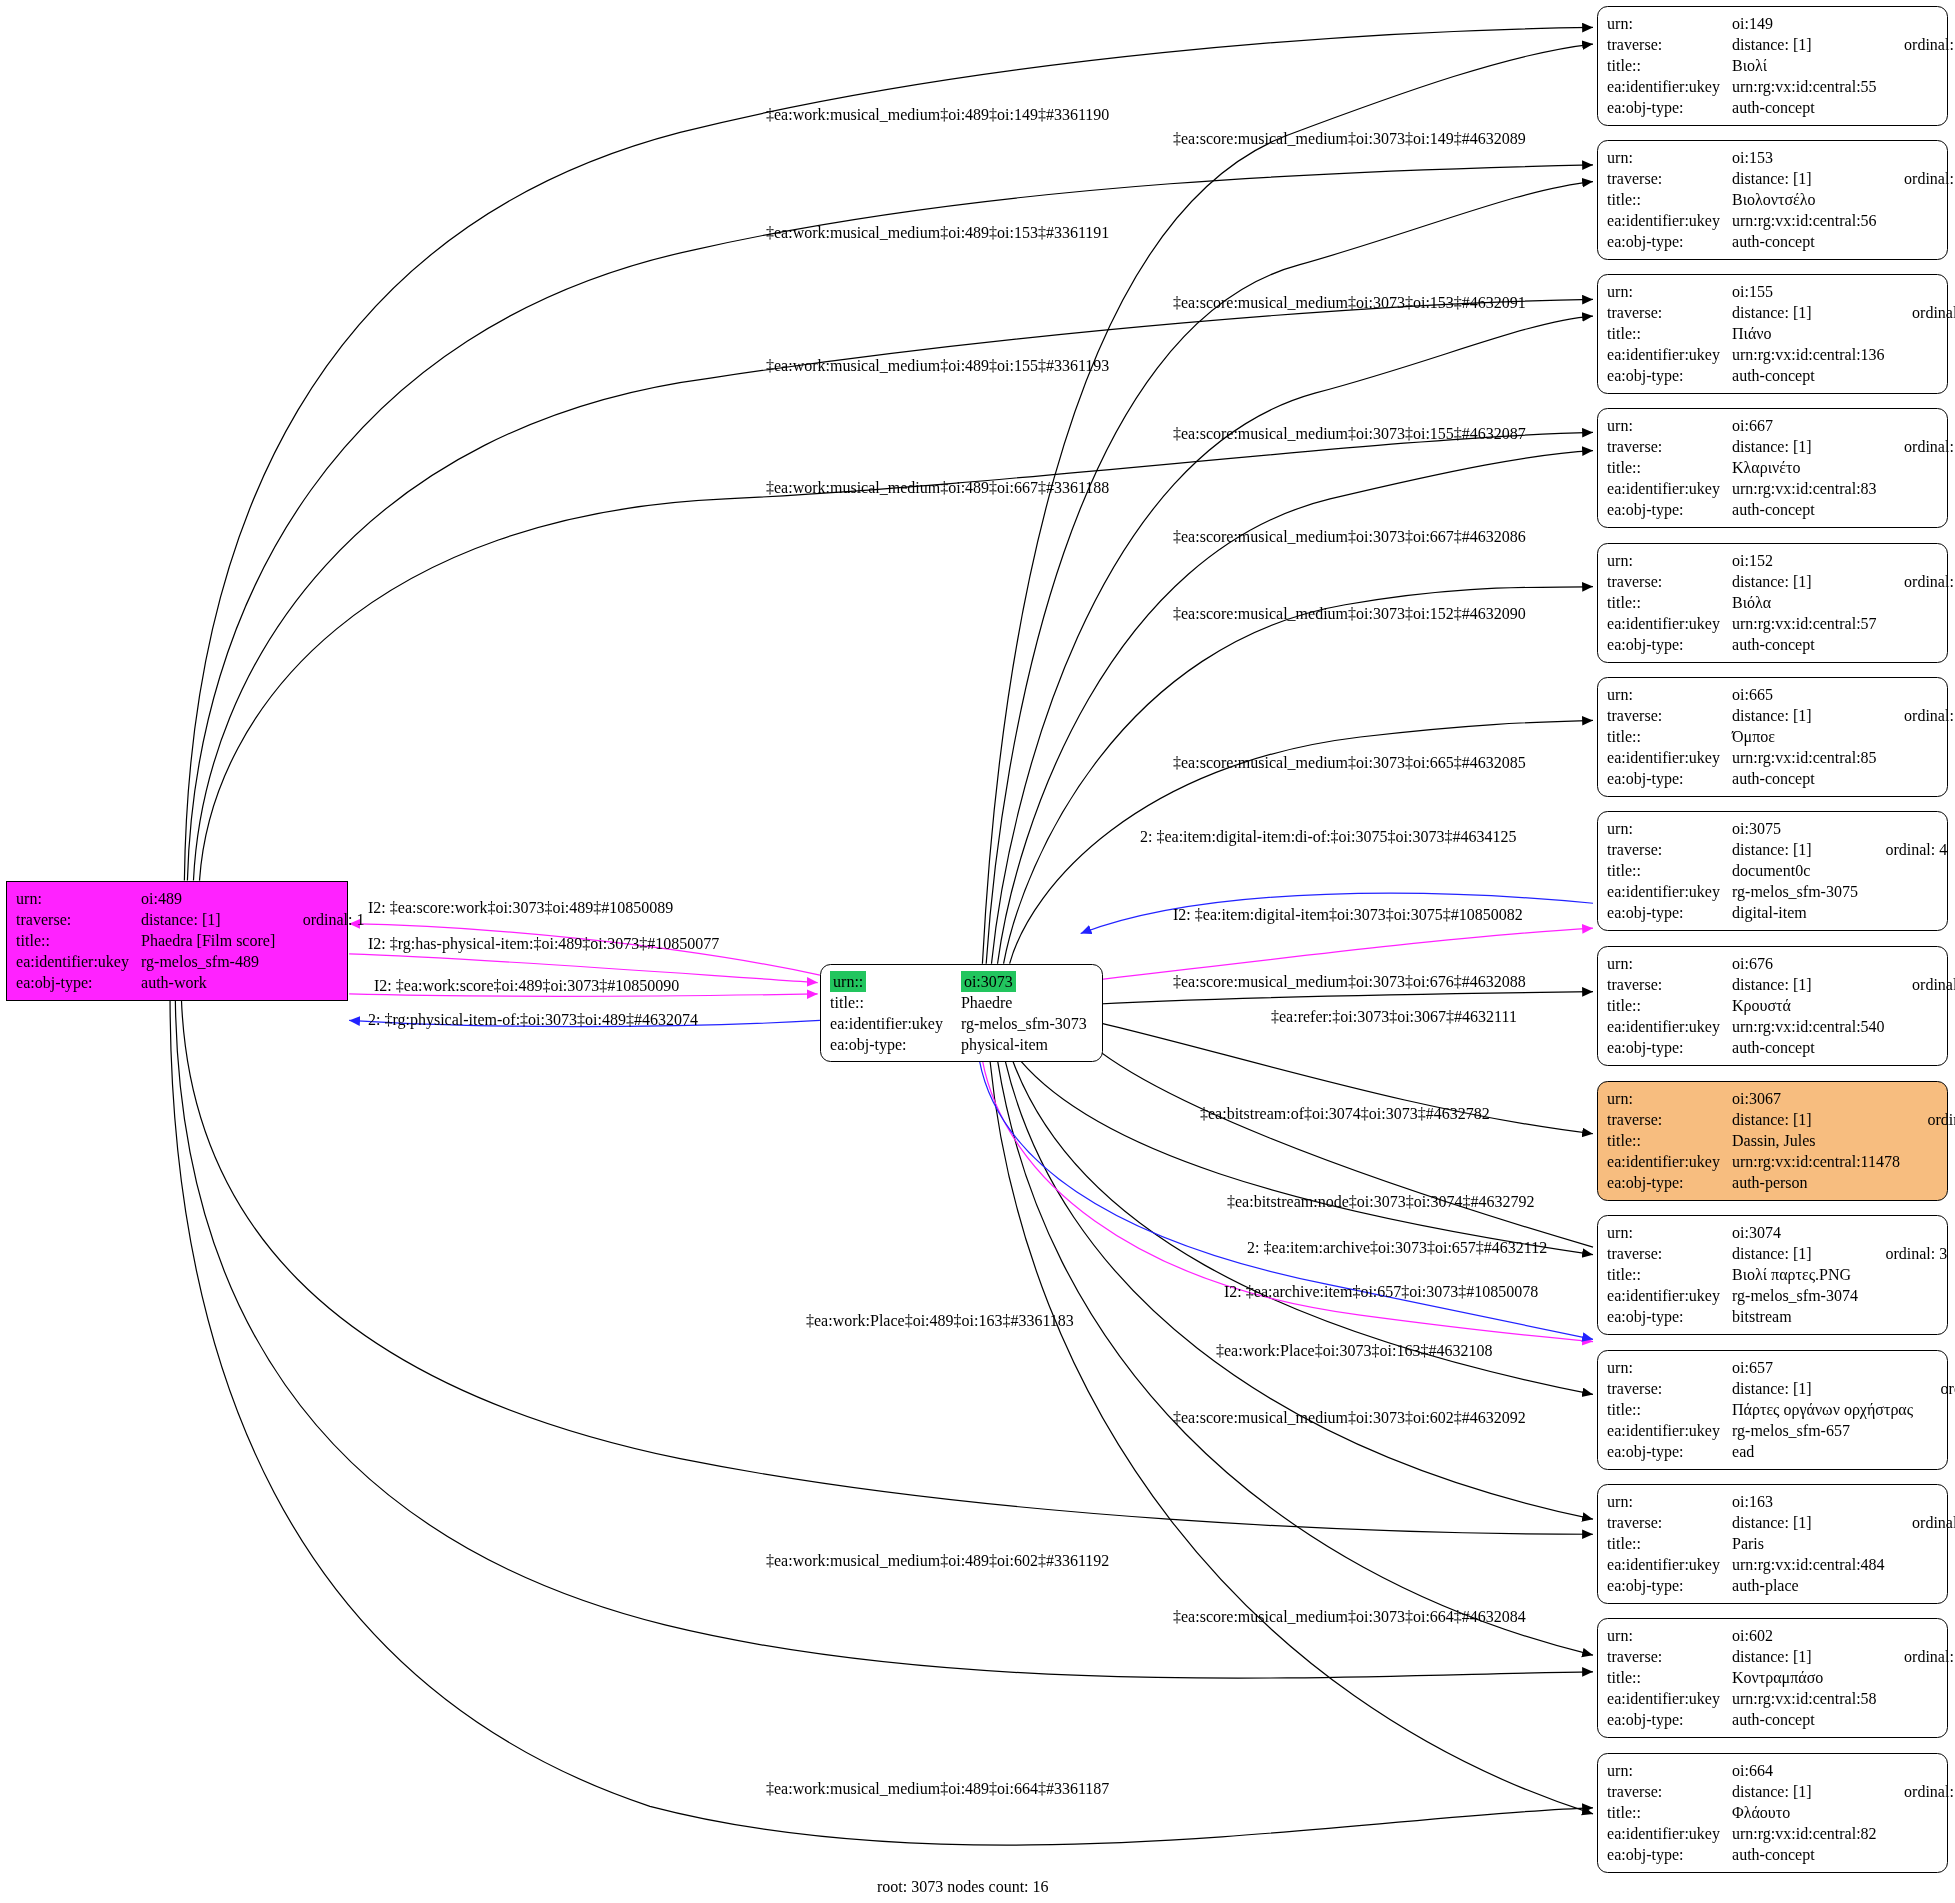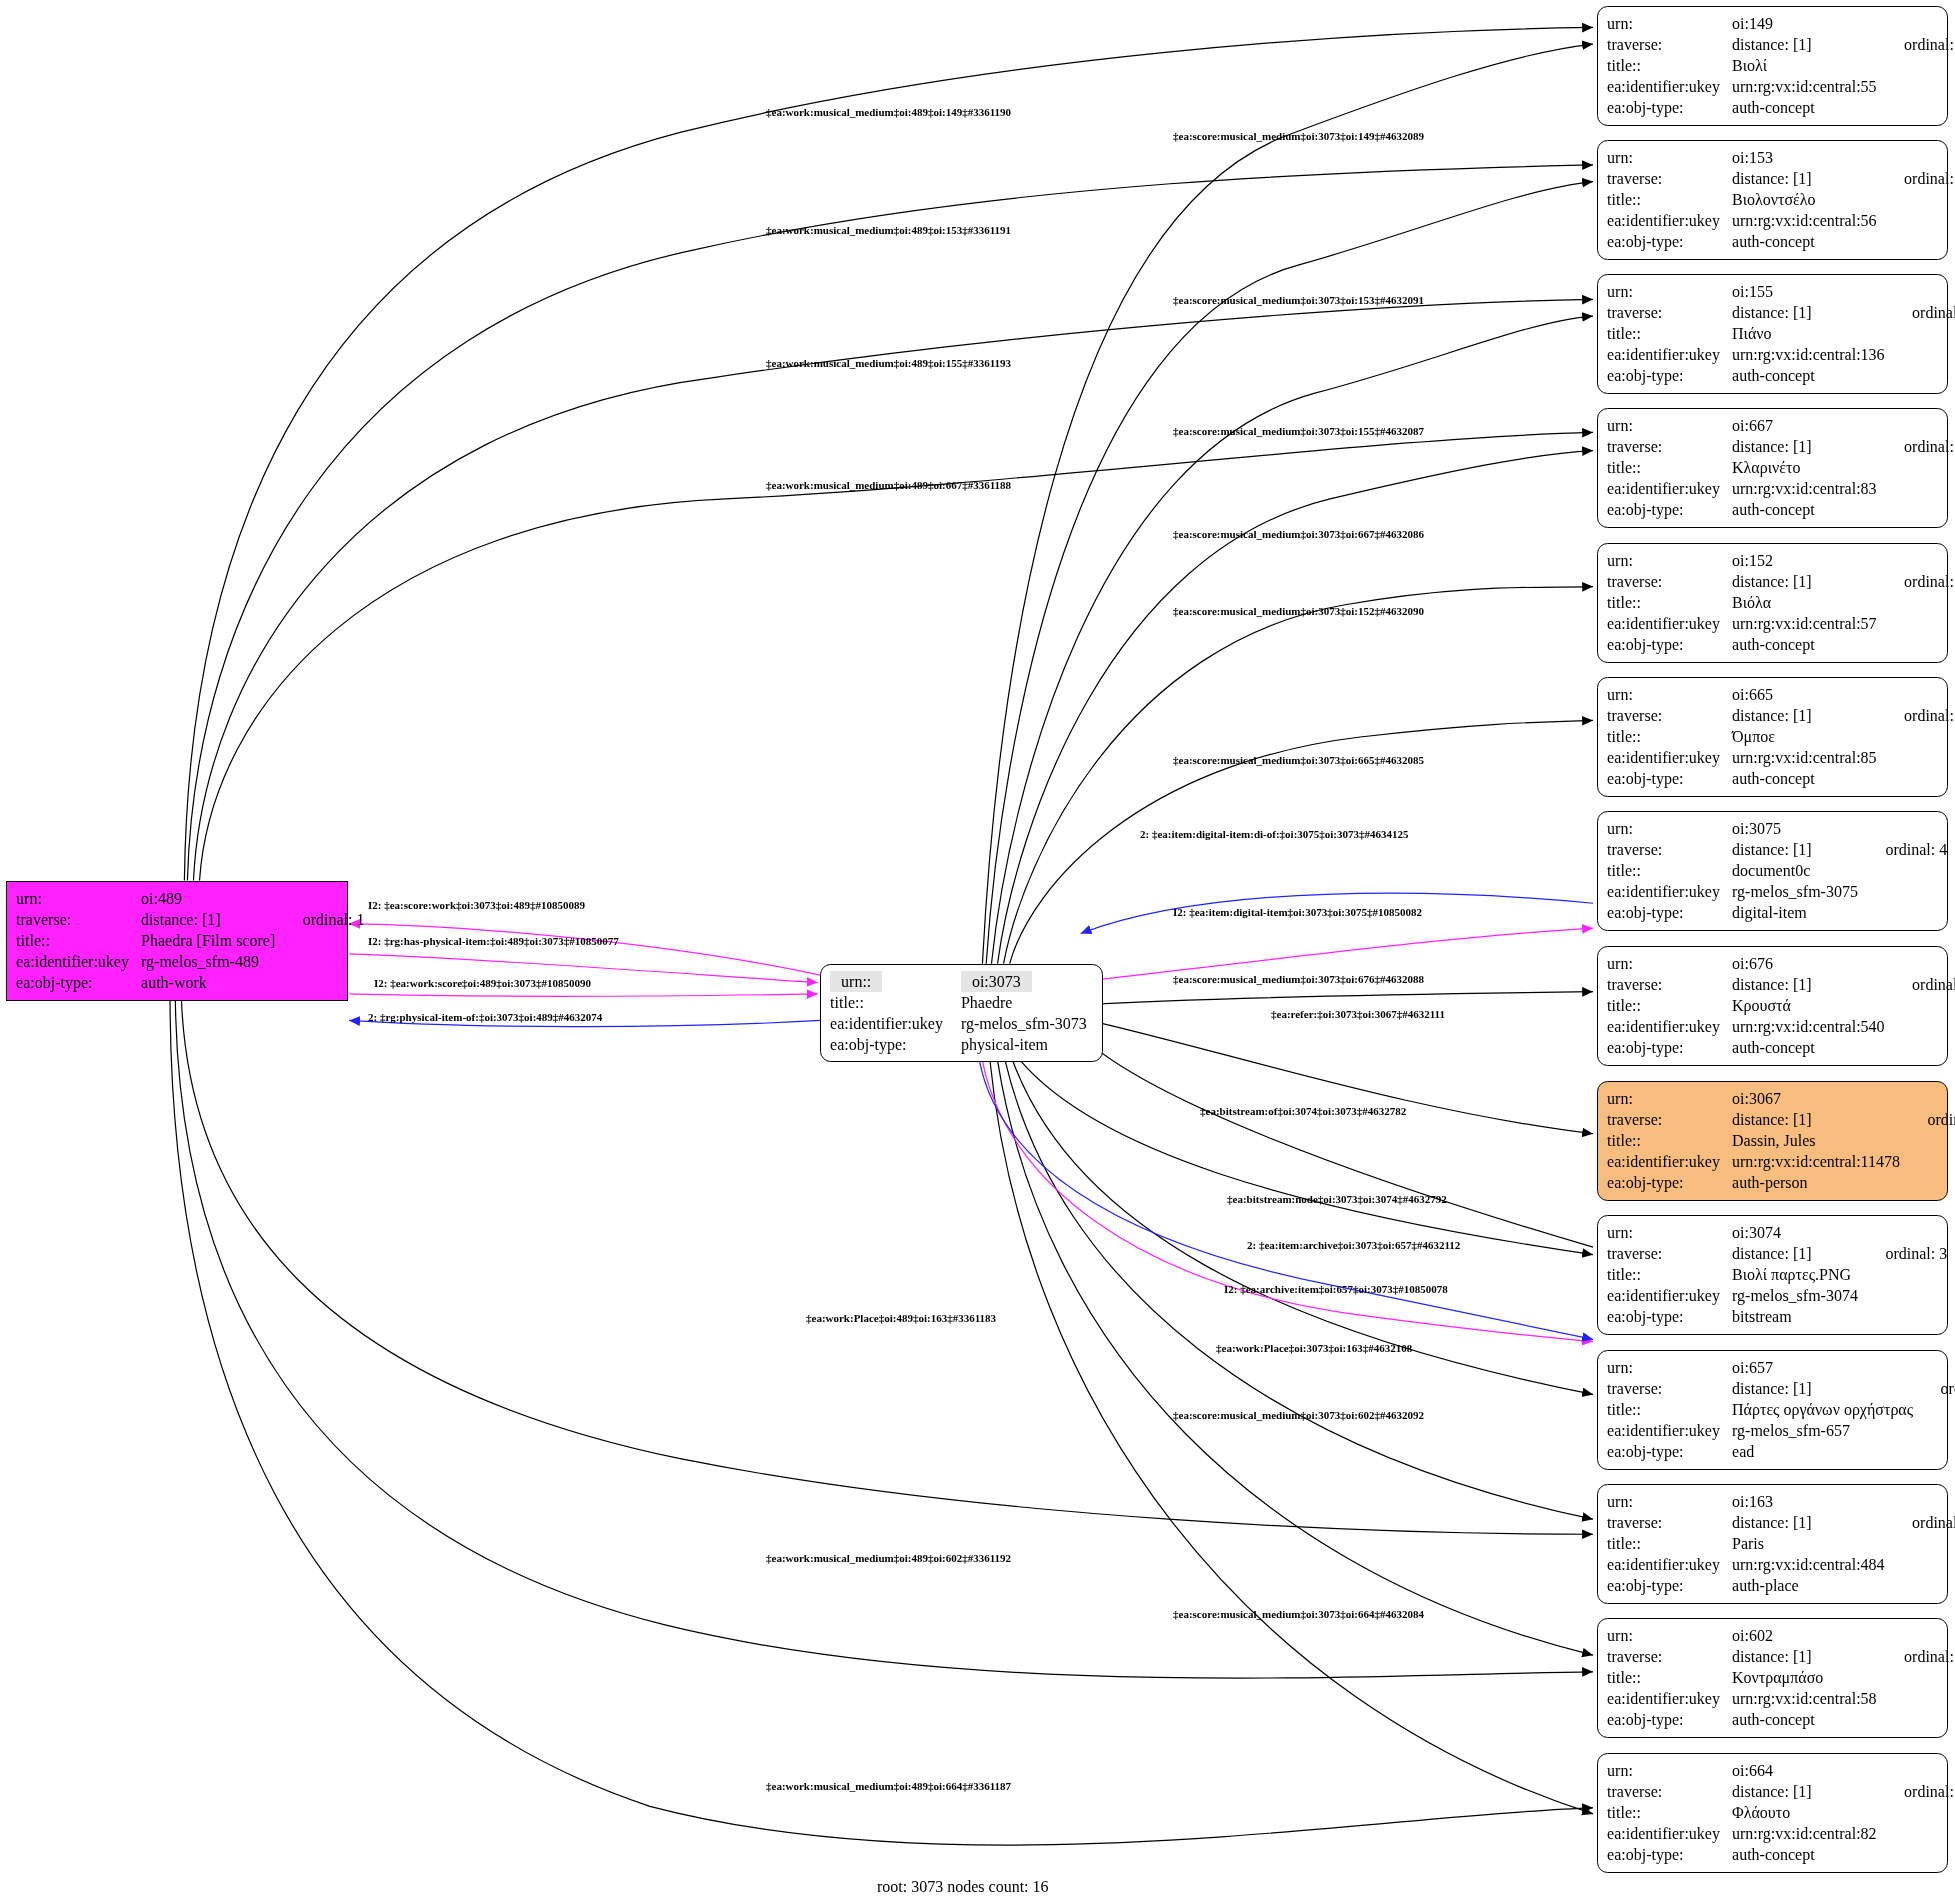--- a/index.html
+++ b/index.html
@@ -61,31 +61,30 @@
     padding-left: 26px;
   }
   .node.magenta {
     background: #ff22ff;
     border-color: #000;
   }
   .node.orange {
     background: #f7bd7f;
   }
   .hl-green {
-    background: #e5e5e5;
+    background: #22c55e;
     display: inline-block;
-    padding: 0 11px;
+    padding: 0 3px;
   }
   .edge-label {
     position: absolute;
-    font-size: 11px;
+    font-size: 16px;
     color: #000;
     white-space: nowrap;
     font-family: "Liberation Serif", serif;
-    font-weight: bold;
   }
   .footer {
     position: absolute;
     font-size: 16px;
     white-space: nowrap;
   }
 </style>
 </head>
 <body>
 

